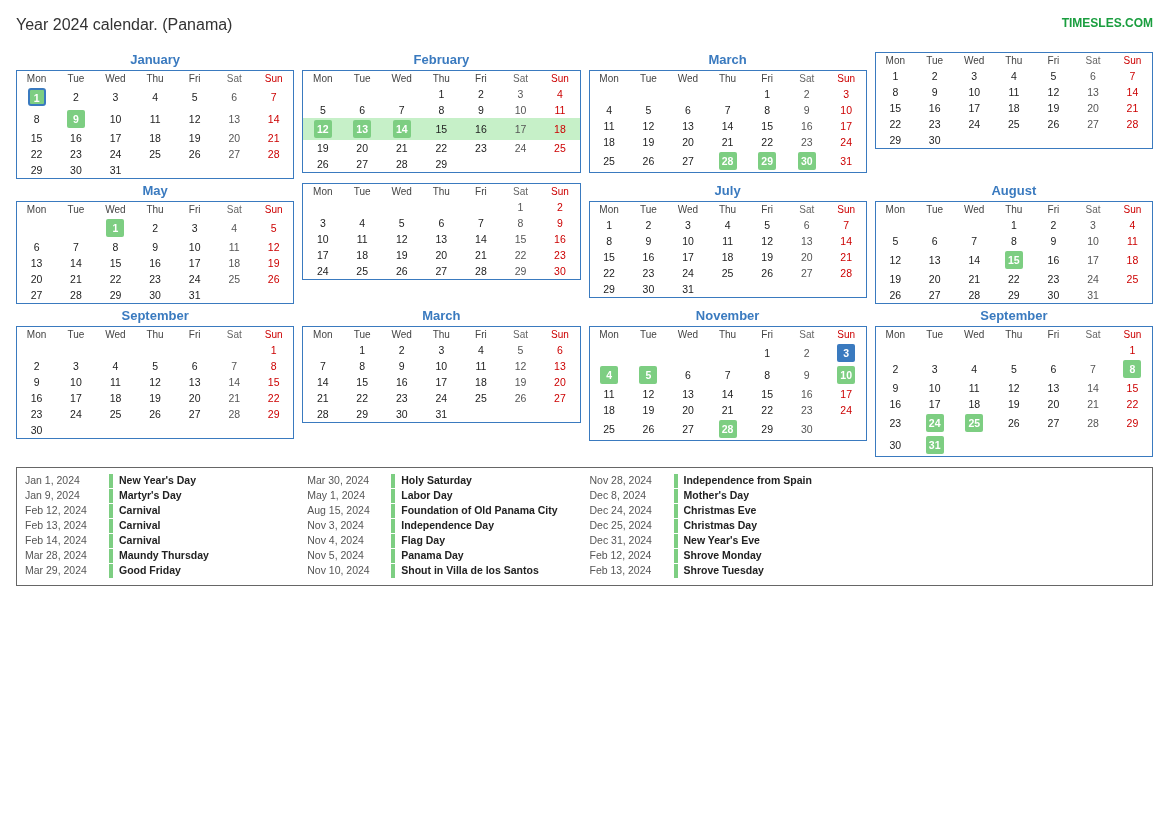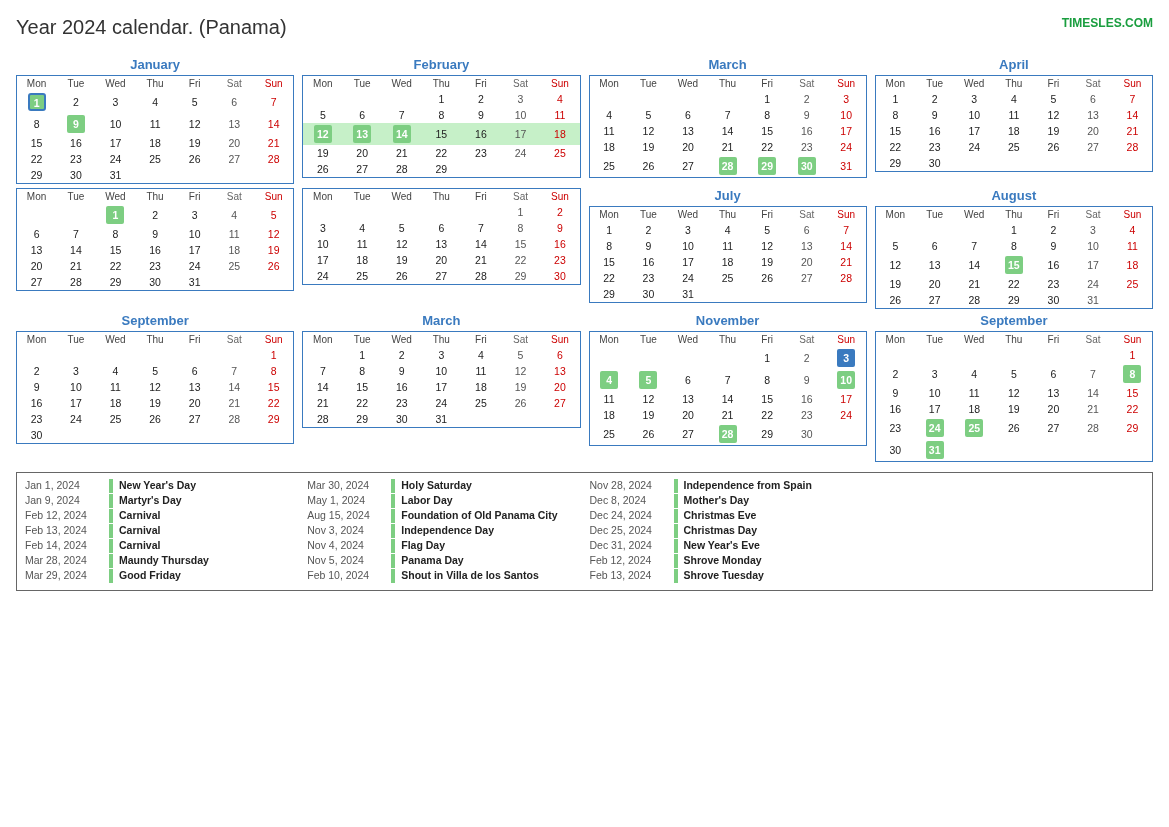--- a/index.html
+++ b/index.html
@@ -6,21 +6,21 @@
     body {
       font-family: Arial, sans-serif;
       background: #fff;
       color: #222;
       font-size: 11px;
       padding: 16px;
       width: 1169px;
       min-height: 827px;
     }
     .page-title {
-      font-size: 20px;
+      font-size: 16px;
       color: #333;
       margin-bottom: 10px;
       font-weight: normal;
     }
     .site-link {
       float: right;
       color: #1a9e3f;
       font-size: 12px;
       text-decoration: none;
       font-weight: bold;
@@ -304,21 +304,20 @@
             <td>27</td>
             <td><span class="day-highlight-green">28</span></td>
             <td><span class="day-highlight-green">29</span></td>
             <td style="color: rgb(85, 85, 85);"><span class="day-highlight-green">30</span></td>
             <td style="color: rgb(204, 0, 0);">31</td>
           </tr>
         </tbody>
       </table>
     </div>
     <div class="month-block">
-      <div class="month-title">April</div>
       <table class="month-table">
         <thead>
           <tr>
             <th>Mon</th>
             <th>Tue</th>
             <th>Wed</th>
             <th>Thu</th>
             <th>Fri</th>
             <th style="color: rgb(102, 102, 102);">Sat</th>
             <th style="color: rgb(204, 0, 0);">Sun</th>
@@ -367,20 +366,21 @@
             <td></td>
             <td></td>
             <td></td>
             <td style="color: rgb(85, 85, 85);"></td>
             <td style="color: rgb(204, 0, 0);"></td>
           </tr>
         </tbody>
       </table>
     </div>
     <div class="month-block">
+      <div class="month-title">May</div>
       <table class="month-table">
         <thead>
           <tr>
             <th>Mon</th>
             <th>Tue</th>
             <th>Wed</th>
             <th>Thu</th>
             <th>Fri</th>
             <th style="color: rgb(102, 102, 102);">Sat</th>
             <th style="color: rgb(204, 0, 0);">Sun</th>
@@ -958,21 +958,21 @@
         <span class="holiday-date">Nov 4, 2024</span>
         <span class="holiday-bar"></span>
         <span class="holiday-name">Flag Day</span>
       </div>
       <div class="holiday-item">
         <span class="holiday-date">Nov 5, 2024</span>
         <span class="holiday-bar"></span>
         <span class="holiday-name">Panama Day</span>
       </div>
       <div class="holiday-item">
-        <span class="holiday-date">Feb 10, 2024</span>
+        <span class="holiday-date">Nov 10, 2024</span>
         <span class="holiday-bar"></span>
         <span class="holiday-name">Shout in Villa de los Santos</span>
       </div>
     </div>
     <div class="holiday-col">
       <div class="holiday-item">
         <span class="holiday-date">Nov 28, 2024</span>
         <span class="holiday-bar"></span>
         <span class="holiday-name">Independence from Spain</span>
       </div>

